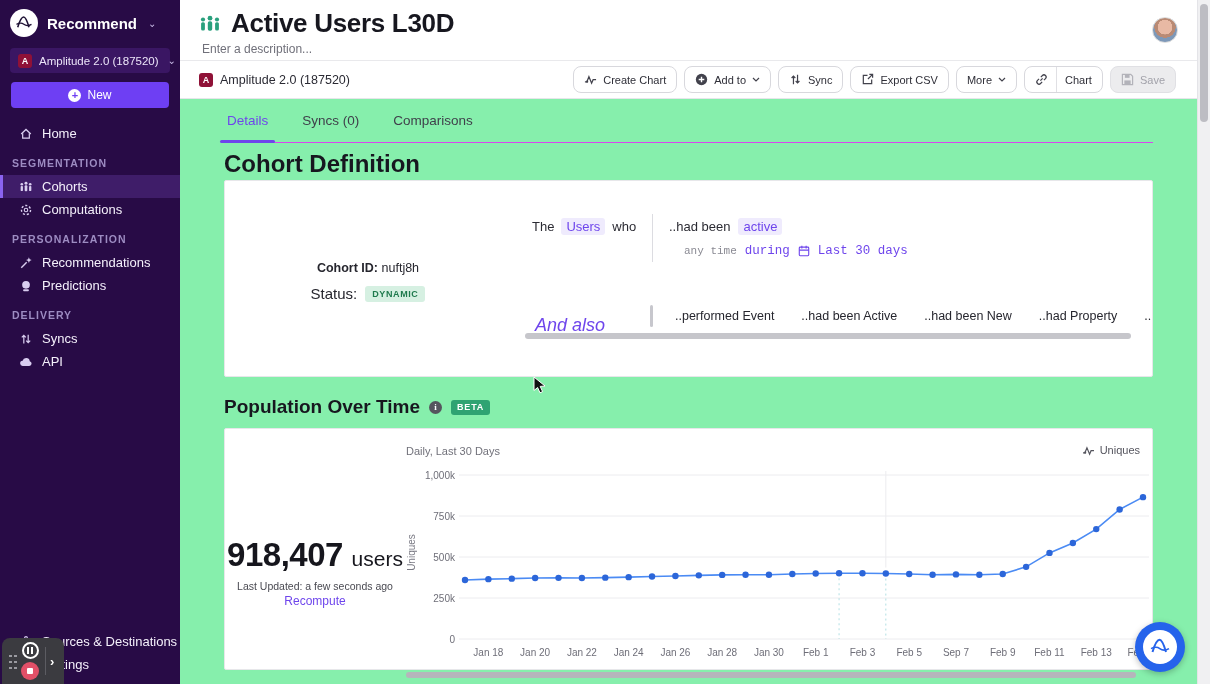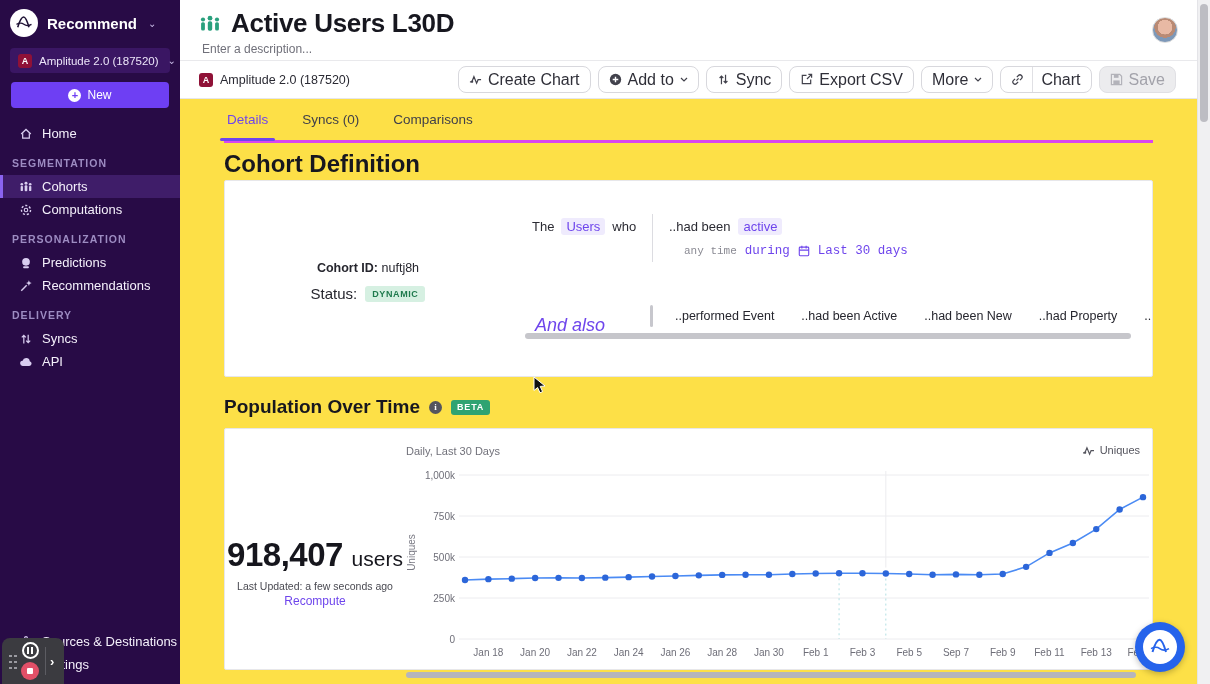--- a/index.html
+++ b/index.html
@@ -47,47 +47,47 @@
   .rec-pause { width:17px; height:17px; border-radius:50%; border:2px solid #fff;
     display:flex; align-items:center; justify-content:center; gap:2px; cursor:pointer;}
   .rec-pause i { width:2px; height:7px; background:#fff; display:block; }
   .rec-stop { width:18px; height:18px; border-radius:50%; background:#e25068;
     display:flex; align-items:center; justify-content:center; cursor:pointer; }
   .rec-stop i { width:6px; height:6px; background:#fff; border-radius:1px; display:block; }
   .rec-div { width:1px; height:28px; background:#5c5c62; margin-left:6px; }
   .rec-chevron { color:#fff; font-size:13px; font-weight:bold; margin-left:4px; cursor:pointer; }
 
   
-  .main { position:absolute; left:180px; top:0; right:0; bottom:0; background:#fde047; }
+  .main { position:absolute; left:180px; top:0; right:0; bottom:0; background:#86efac; }
   .title-bar { position:absolute; left:0; top:0; right:0; height:61px; background:#fff;
     border-bottom:1px solid #e9e9ec; }
   .title-row { display:flex; align-items:center; gap:10px; padding:8px 0 0 19px; }
   .page-title { font-size:26px; font-weight:bold; color:#17171f; letter-spacing:-0.3px; }
   .desc-input { border:none; outline:none; font-size:12px; color:#3c3c44; margin:2px 0 0 22px;
     width:320px; background:transparent; }
   .desc-input::placeholder { color:#70707a; }
   .avatar { position:absolute; right:32px; top:17px; width:26px; height:26px; border-radius:50%;
     background:radial-gradient(circle at 50% 38%, #e8b9a4 0 38%, #b98a74 39% 55%, #7d98b8 56% 100%);
     border:1px solid #ddd; cursor:pointer; }
 
   .toolbar { position:absolute; left:0; top:61px; right:0; height:38px; background:#fff;
     border-bottom:1px solid #e6e6ea; display:flex; align-items:center; padding:0 34px 0 19px; }
   .context { display:flex; align-items:center; gap:7px; font-size:12.5px; color:#2a2a33; }
   .tb-buttons { margin-left:auto; display:flex; align-items:center; gap:7px; }
   .btn { height:27px; background:#fff; border:1px solid #d8d8dd; border-radius:8px;
-    display:flex; align-items:center; gap:6px; padding:0 10px; font-size:16px; color:#2f2f38;
+    display:flex; align-items:center; gap:6px; padding:0 10px; font-size:11px; color:#2f2f38;
     cursor:pointer; white-space:nowrap; }
   .btn svg { width:13px; height:13px; color:#42424c; }
   .btn .caret svg { width:8px; height:5px; }
   .btn.disabled { background:#ececee; border-color:#e0e0e4; color:#a2a2aa; cursor:default; }
   .btn.disabled svg { color:#b3b3ba; }
   .btn .divider { width:1px; height:25px; background:#e0e0e4; margin:0 2px; }
 
   .tabs { position:absolute; left:44px; top:99px; right:57px; height:44px;
-    display:flex; align-items:center; border-bottom:3px solid #d946ef; }
+    display:flex; align-items:center; border-bottom:1px solid #d946ef; }
   .tab { margin-right:28px; font-size:13.5px; color:#3f3f4a; cursor:pointer;
     position:relative; height:100%; display:flex; align-items:center; padding:0 3px; }
   .tab.active { color:#6e45ec; }
   .tab.active::after { content:""; position:absolute; left:-4px; right:-4px; bottom:-1px;
     height:3px; background:#6e45ec; border-radius:2px; }
 
   h2.sec { position:absolute; left:44px; font-size:24px; font-weight:bold; color:#17171f; }
   .card { position:absolute; left:44px; width:929px; background:#fff;
     border:1px solid #e7e7ea; border-radius:2px; overflow:hidden; }
 
@@ -205,35 +205,35 @@
           <svg viewBox="0 0 16 16" fill="none" stroke="currentColor">
             <circle cx="8" cy="8" r="5.2" stroke-width="1.6" stroke-dasharray="2.4 2.2"></circle>
             <circle cx="8" cy="8" r="2" stroke-width="1.3"></circle>
           </svg>
         </span>
         <span>Computations</span>
       </div>
       <div class="nav-header">PERSONALIZATION</div>
       <div class="nav-item">
         <span class="nav-icon">
+          <svg viewBox="0 0 16 16">
+            <path d="M2.6 13.4 8.8 7.2" stroke="currentColor" stroke-width="1.6"></path>
+            <path d="M11.3 1.5 12.2 3.8 14.5 4.7 12.2 5.6 11.3 7.9 10.4 5.6 8.1 4.7 10.4 3.8Z" fill="currentColor"></path>
+          </svg>
+        </span>
+        <span>Recommendations</span>
+      </div>
+      <div class="nav-item">
+        <span class="nav-icon">
           <svg viewBox="0 0 16 16" fill="currentColor">
             <circle cx="8" cy="6.6" r="4.4"></circle>
             <rect x="4.7" y="11.8" width="6.6" height="2.1" rx="1"></rect>
           </svg>
         </span>
         <span>Predictions</span>
-      </div>
-      <div class="nav-item">
-        <span class="nav-icon">
-          <svg viewBox="0 0 16 16">
-            <path d="M2.6 13.4 8.8 7.2" stroke="currentColor" stroke-width="1.6"></path>
-            <path d="M11.3 1.5 12.2 3.8 14.5 4.7 12.2 5.6 11.3 7.9 10.4 5.6 8.1 4.7 10.4 3.8Z" fill="currentColor"></path>
-          </svg>
-        </span>
-        <span>Recommendations</span>
       </div>
       <div class="nav-header">DELIVERY</div>
       <div class="nav-item">
         <span class="nav-icon">
           <svg viewBox="0 0 16 16" fill="none" stroke="currentColor" stroke-width="1.4">
             <path d="M5.5 13V4M3.2 6.2 5.5 3.8l2.3 2.4"></path>
             <path d="M10.5 3v9M8.2 9.8l2.3 2.4 2.3-2.4"></path>
           </svg>
         </span>
         <span>Syncs</span>

